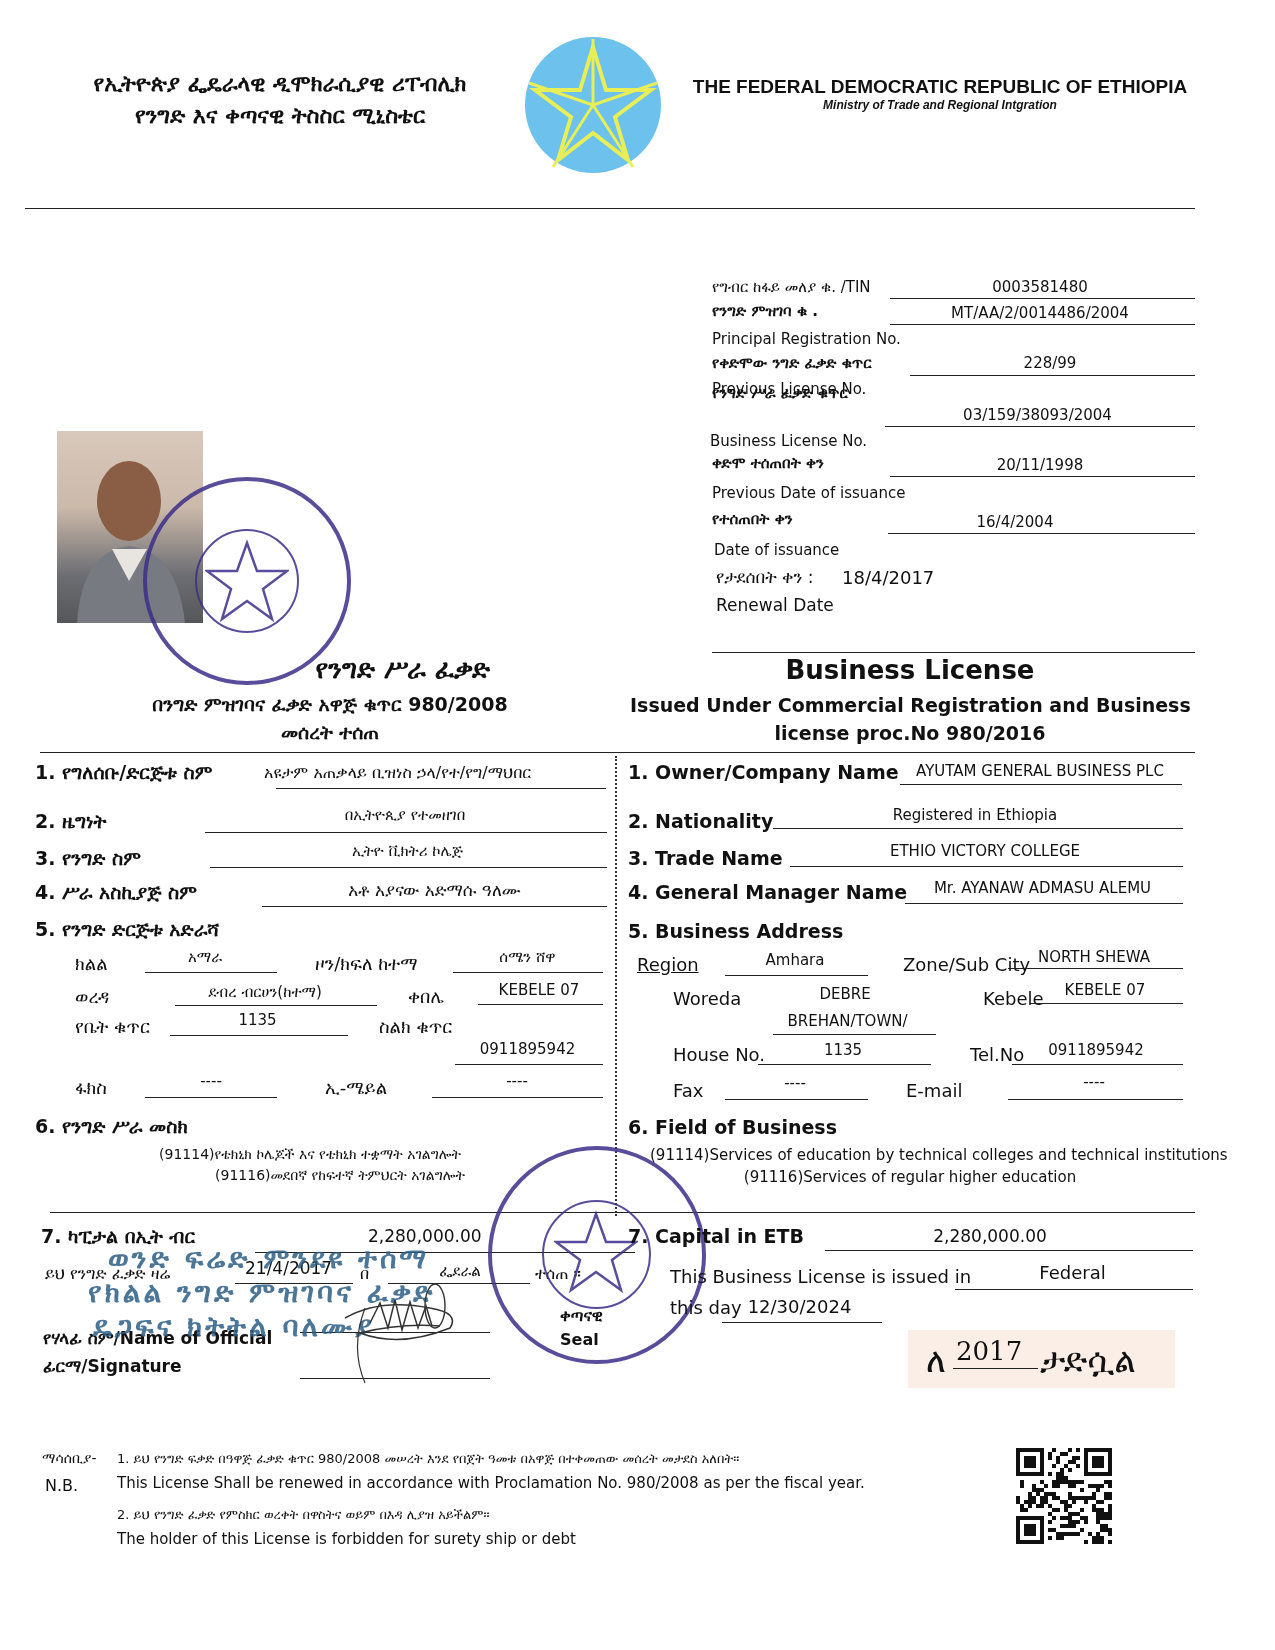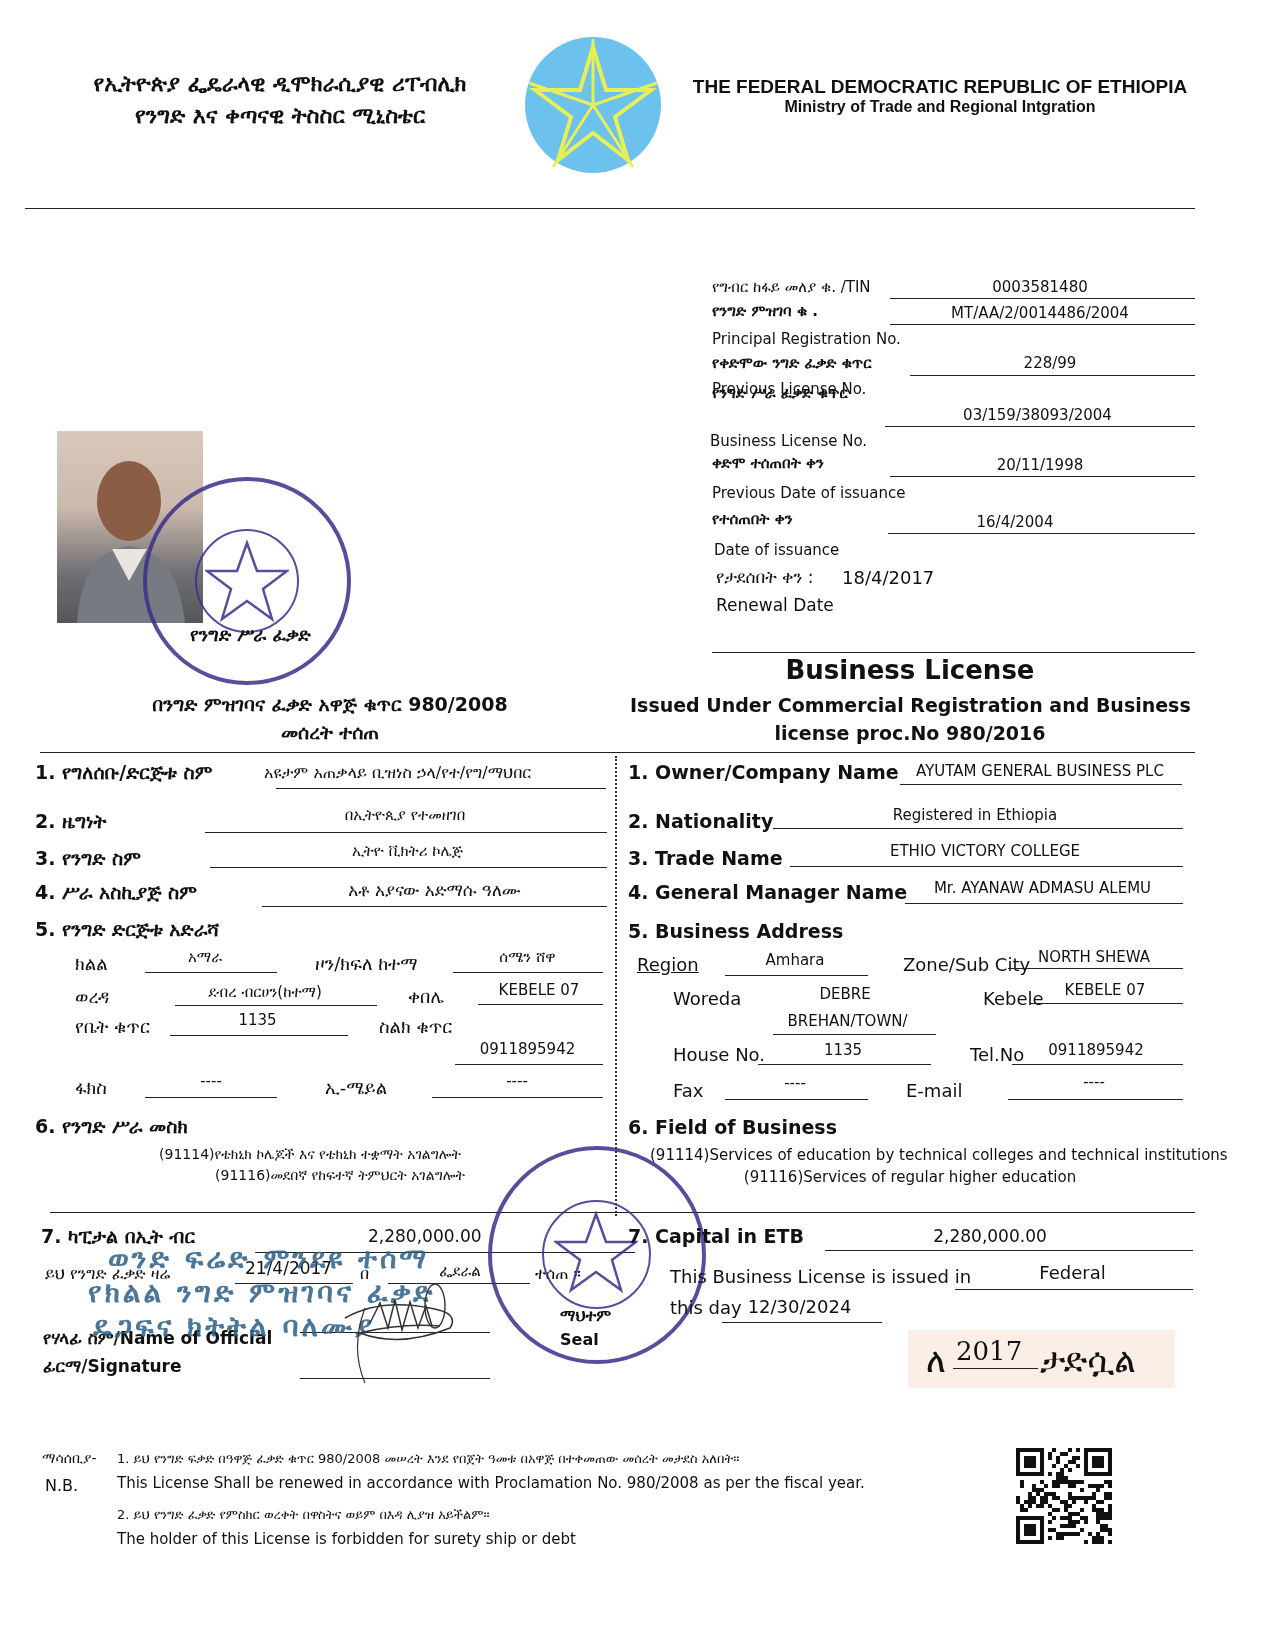--- a/index.html
+++ b/index.html
@@ -36,21 +36,21 @@
       <line x1="70" y1="70" x2="134" y2="48"></line>
       <line x1="70" y1="70" x2="110" y2="132"></line>
       <line x1="70" y1="70" x2="30" y2="132"></line>
       <line x1="70" y1="70" x2="6" y2="48"></line>
     </g>
   </svg>
 </div>
 
 <div class="t hdr-en" style="left:680px;top:76px;width:520px;">
   <div style="font-size:19px;">THE FEDERAL DEMOCRATIC REPUBLIC OF ETHIOPIA</div>
-  <div style="font-size:16px;">Ministry of Trade and Regional Intgration</div>
+  <div style="font-size:12px;font-style:italic;">Ministry of Trade and Regional Intgration</div>
 </div>
 
 <div class="line" style="left:25px;top:208px;width:1170px;"></div>
 
 <div class="t lbl" style="left:712px;top:278px;">የግብር ከፋይ መለያ ቁ. /TIN</div>
 <div class="val" style="left:890px;top:278px;width:300px;">0003581480</div>
 <div class="line" style="left:890px;top:298px;width:305px;"></div>
 
 <div class="t lbl b" style="left:712px;top:302px;">የንግድ ምዝገባ ቁ .</div>
 <div class="val" style="left:890px;top:304px;width:300px;">MT/AA/2/0014486/2004</div>
@@ -91,21 +91,21 @@
   </svg>
 </div>
 
 <div class="stamp" style="left:143px;top:477px;width:200px;height:200px;">
   <div class="inner" style="left:48px;top:48px;width:100px;height:100px;"></div>
   <svg class="abs" style="left:58px;top:58px;" width="84" height="84" viewBox="0 0 84 84">
     <polygon points="42,4 52,32 82,32 58,50 67,80 42,62 17,80 26,50 2,32 32,32" fill="none" stroke="#3d2f8a" stroke-width="2.5"></polygon>
   </svg>
 </div>
 
-<div class="t b" style="left:190px;top:624px;width:300px;text-align:left;font-size:18px;">የንግድ ሥራ ፈቃድ</div>
+<div class="t b" style="left:190px;top:654px;width:300px;text-align:right;font-size:26px;">የንግድ ሥራ ፈቃድ</div>
 <div class="t b" style="left:80px;top:693px;width:500px;text-align:center;font-size:19px;">በንግድ ምዝገባና ፈቃድ አዋጅ ቁጥር 980/2008</div>
 <div class="t b" style="left:80px;top:721px;width:500px;text-align:center;font-size:19px;">መሰረት ተሰጠ</div>
 
 <div class="t b" style="left:700px;top:655px;width:420px;text-align:center;font-size:26px;">Business License</div>
 <div class="t b" style="left:630px;top:694px;width:560px;text-align:center;font-size:19px;">Issued Under Commercial Registration and Business</div>
 <div class="t b" style="left:630px;top:722px;width:560px;text-align:center;font-size:19px;">license proc.No 980/2016</div>
 
 <div class="line" style="left:40px;top:752px;width:1155px;"></div>
 <div class="abs" style="left:615px;top:756px;height:460px;border-left:2px dotted #333;"></div>
 
@@ -171,21 +171,21 @@
 <div class="t" style="left:360px;top:1264px;font-size:16px;">በ</div>
 <div class="val" style="left:395px;top:1262px;width:130px;">ፌደራል</div>
 <div class="line" style="left:388px;top:1283px;width:142px;"></div>
 <div class="t" style="left:535px;top:1264px;font-size:16px;">ተሰጠ ።</div>
 
 <div class="t b" style="left:43px;top:1328px;font-size:17px;">የሃላፊ ስም/Name of Official</div>
 <div class="line" style="left:300px;top:1332px;width:190px;"></div>
 <div class="t b" style="left:43px;top:1356px;font-size:17px;">ፊርማ/Signature</div>
 <div class="line" style="left:300px;top:1378px;width:190px;"></div>
 
-<div class="t b" style="left:560px;top:1306px;font-size:16px;">ማህተም</div>
+<div class="t b" style="left:560px;top:1306px;font-size:16px;">ቀጣናዊ</div>
 <div class="t b" style="left:560px;top:1330px;font-size:16px;">Seal</div>
 
 <div class="handwriting" style="left:88px;top:1242px;">
   <div style="margin-left:20px;">ወንድ ፍሬድ ምንደዩ ተሰማ</div>
   <div>የክልል ንግድ ምዝገባና ፈቃድ</div>
   <div style="margin-left:5px;">ዴጋፍና ክትትል ባለሙያ</div>
 </div>
 
 <div class="abs" style="left:340px;top:1278px;">
   <svg width="130" height="110" viewBox="0 0 130 110">

